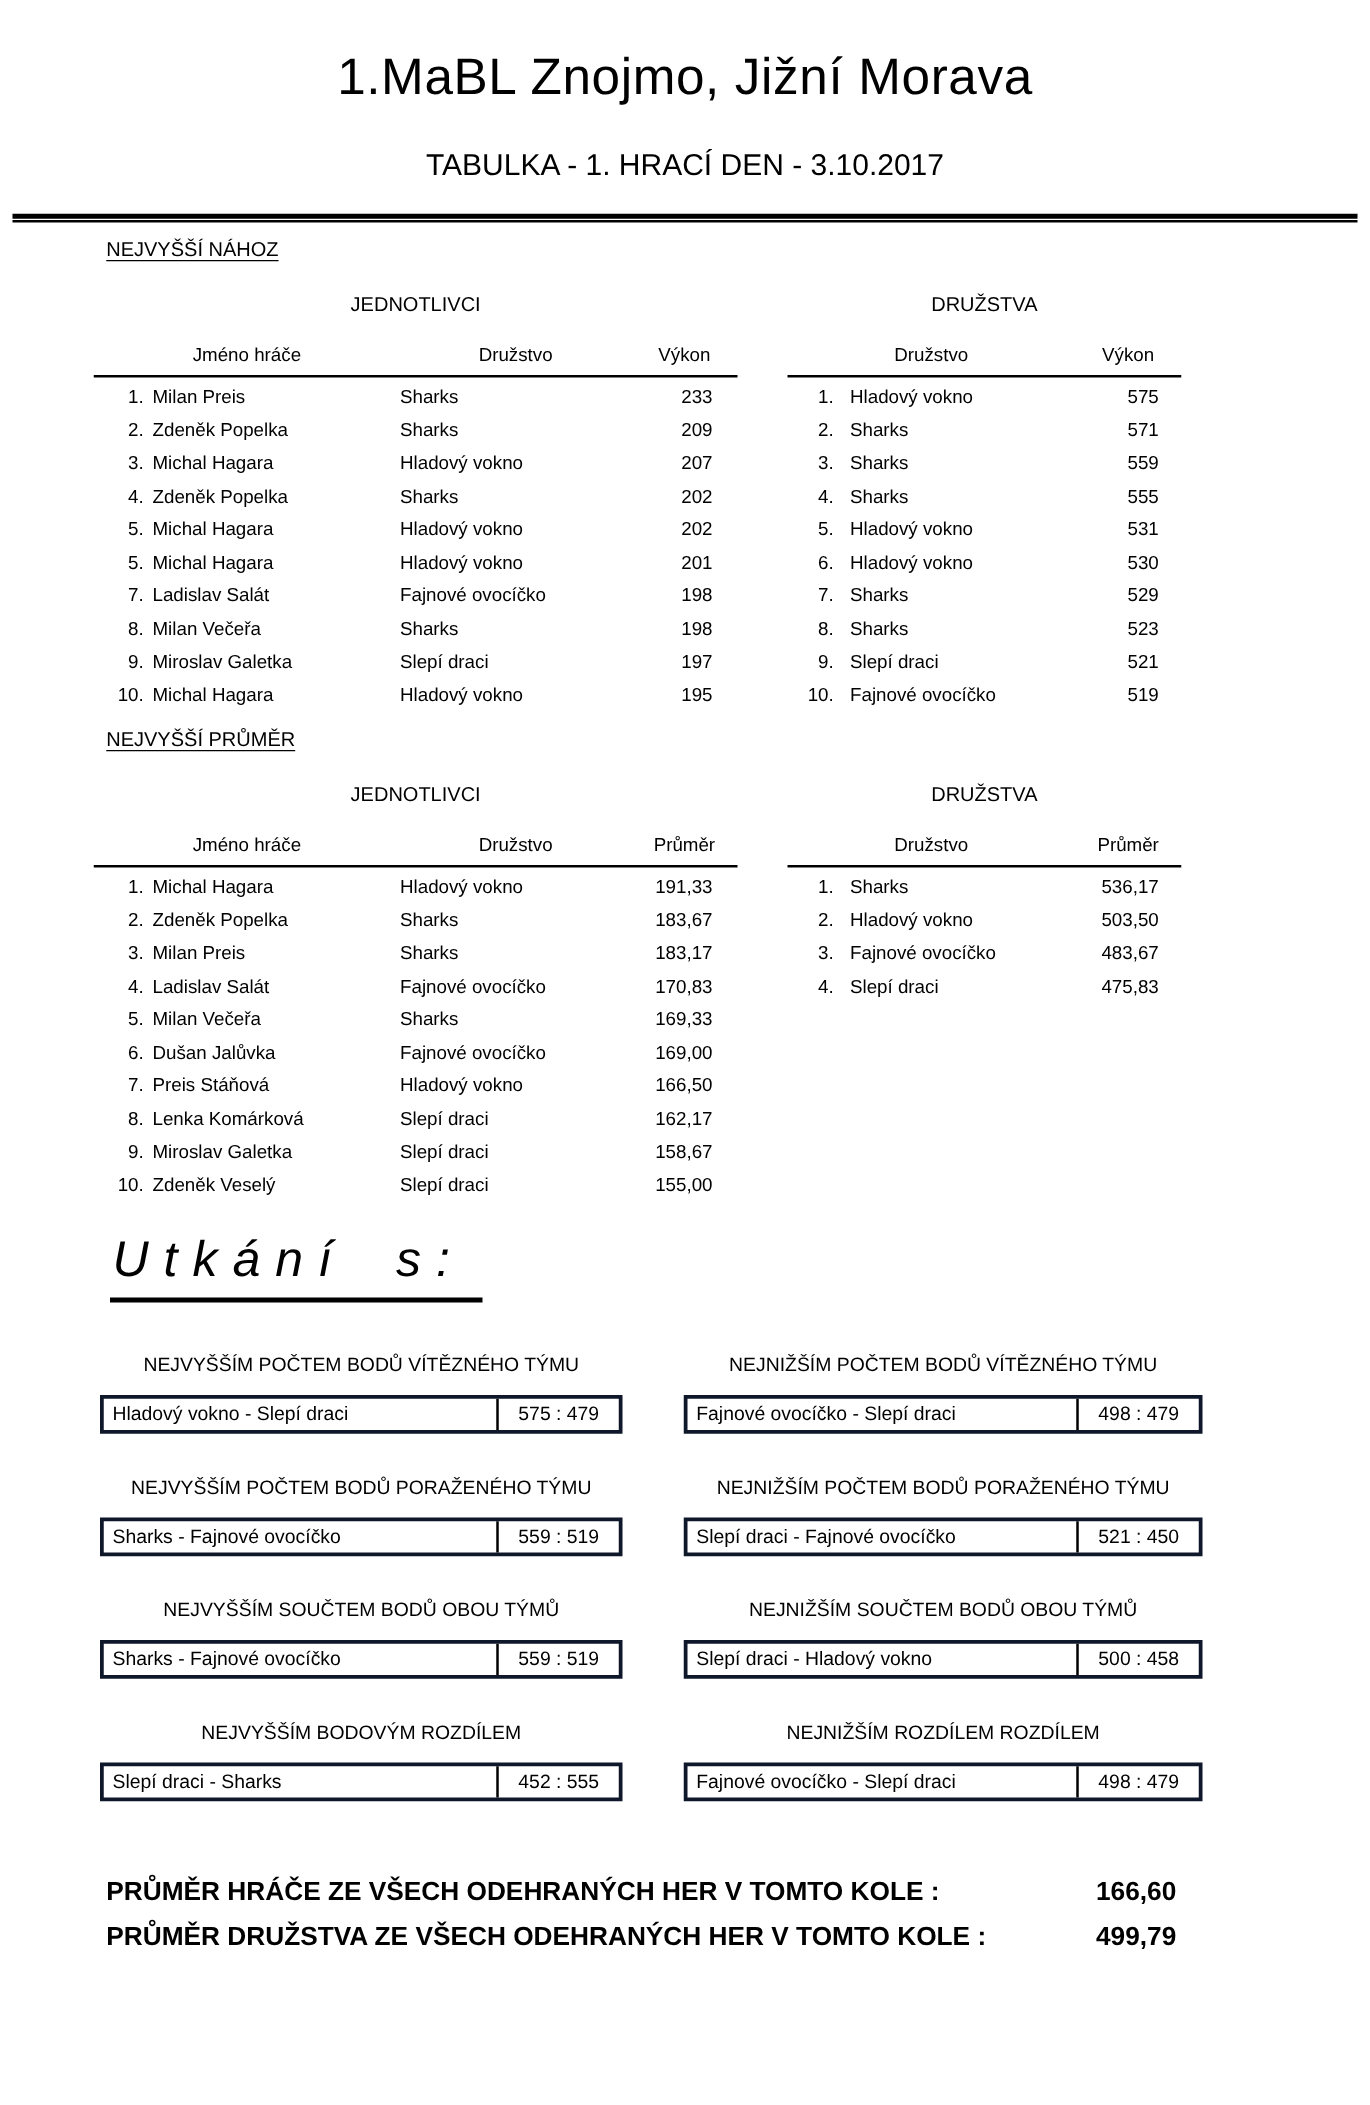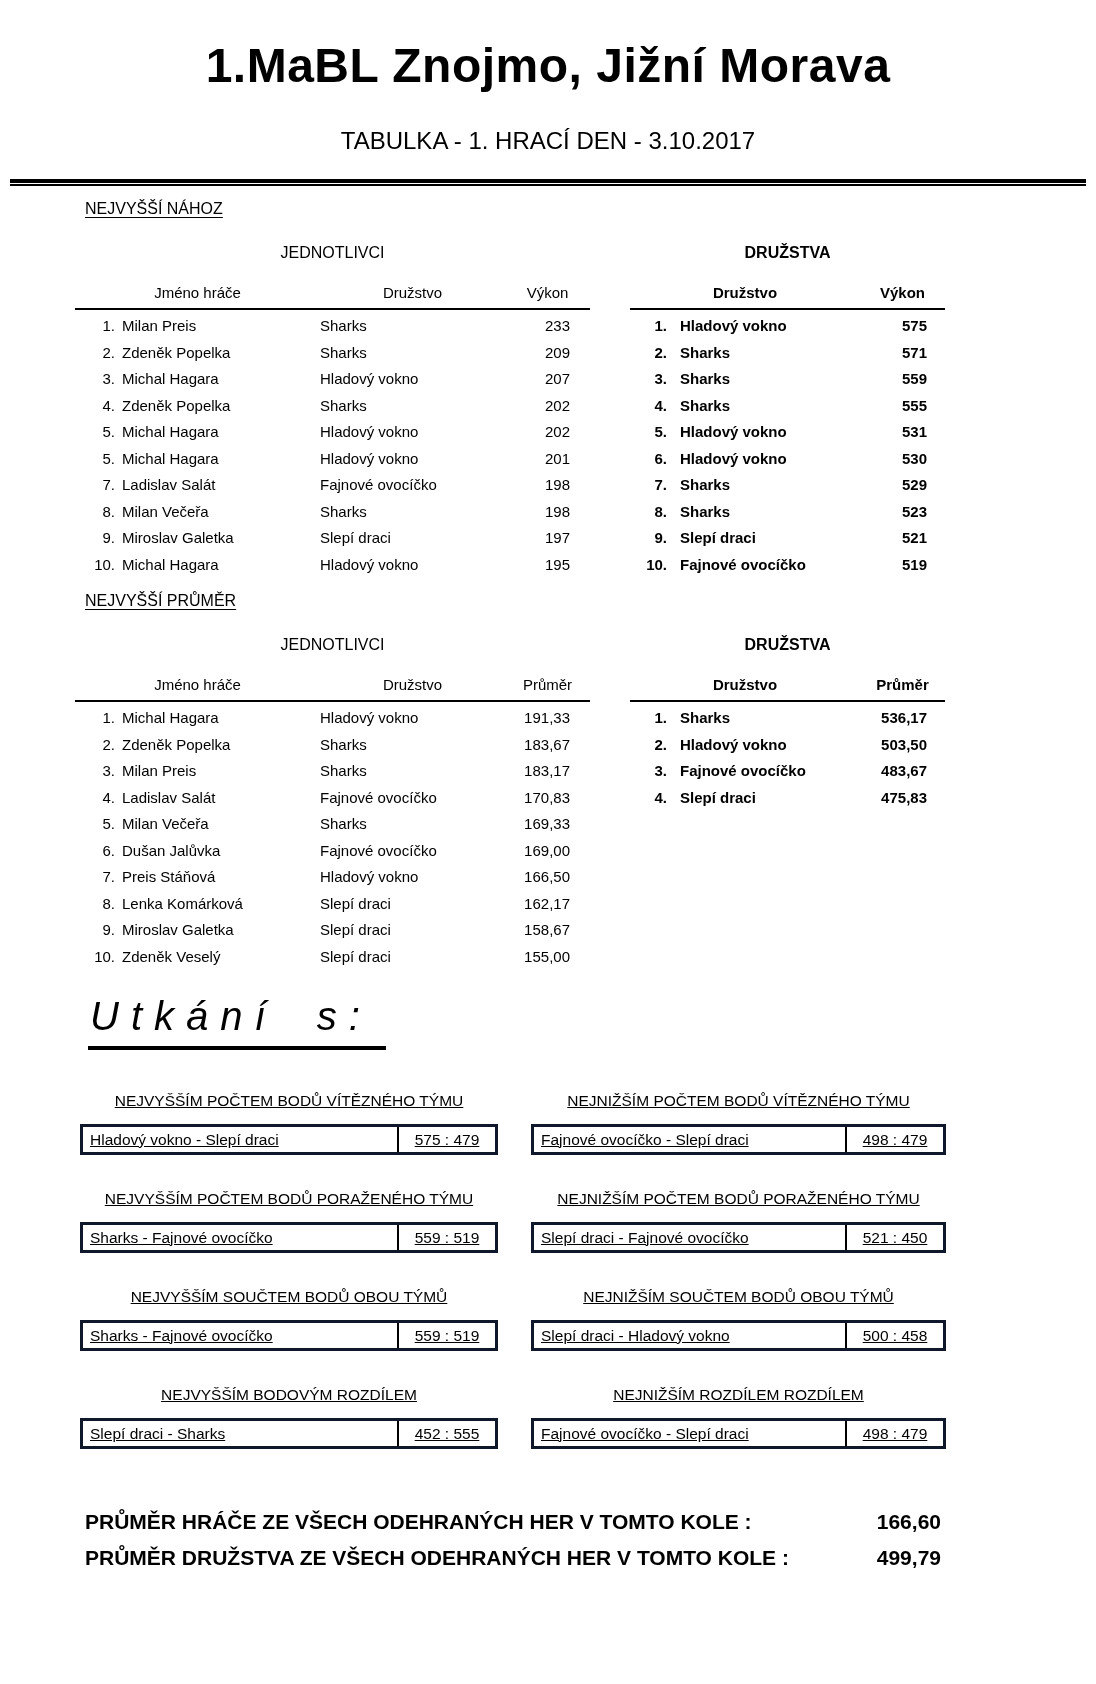--- a/index.html
+++ b/index.html
@@ -1,48 +1,48 @@
 <!DOCTYPE html>
 <html><head>
 <meta charset="utf-8">
 <style>
   * { box-sizing: border-box; }
   html, body { margin: 0; padding: 0; background: #fff; }
   body { width: 1096px; color: #000; font-family: "Liberation Sans", sans-serif; }
   .page { width: 1096px; min-height: 1684px; position: relative; background: #fff; }
 
-  .title { text-align: center; font-size: 48px; font-weight: bold; padding-top: 38px; letter-spacing: 0.5px; }
+  .title { text-align: center; font-size: 41px; font-weight: normal; padding-top: 38px; letter-spacing: 0.5px; }
   .subtitle { text-align: center; font-size: 24px; margin-top: 34px; }
   .double-rule { margin: 24px 10px 0 10px; border-top: 4px solid #000; border-bottom: 2px solid #000; height: 7px; }
 
   .section-heading { margin: 14px 0 0 85px; font-size: 16px; text-decoration: underline; text-underline-offset: 3px; }
 
   .tables-row { display: flex; margin-left: 75px; }
   .tbl { }
   .tbl.individuals { width: 515px; }
-  .tbl.teams { width: 315px; margin-left: 40px; font-weight: bold; }
+  .tbl.teams { width: 315px; margin-left: 40px; }
   .table-title { text-align: center; font-size: 16px; margin-top: 26px; }
   .thead { display: grid; margin-top: 22px; font-size: 15px; padding-bottom: 7px; border-bottom: 2px solid #000; }
   .individuals .thead, .individuals .trow { grid-template-columns: 47px 198px 185px 85px; }
   .teams .thead, .teams .trow { grid-template-columns: 44px 186px 85px; }
   .h-name { grid-column: 1 / span 2; text-align: center; }
   .h-team { text-align: center; }
   .h-value { text-align: center; }
   .tbody { margin-top: 3px; }
   .trow { display: grid; font-size: 15px; line-height: 26.5px; }
   .c-rank { text-align: right; padding-right: 7px; }
   .c-team-ind { }
   .c-team-t { padding-left: 6px; }
   .c-value { text-align: right; padding-right: 20px; }
   .teams .c-value { padding-right: 18px; }
 
   .utkani-heading { margin: 24px 0 0 88px; font-size: 40px; font-style: italic; }
   .utkani-heading span { display: inline-block; letter-spacing: 12px; word-spacing: 16px; border-bottom: 4px solid #000; padding: 0 14px 7px 2px; }
 
-  .utk-grid { display: grid; grid-template-columns: 418px 415px; column-gap: 33px; margin: 42px 0 0 80px; text-decoration: underline; }
+  .utk-grid { display: grid; grid-template-columns: 418px 415px; column-gap: 49px; margin: 42px 0 0 80px; }
   .utk-item { margin-bottom: 35px; }
   .utk-label { text-align: center; font-size: 15.5px; margin-bottom: 14px; white-space: nowrap; }
   .utk-box { display: flex; border: 3px solid #0f172a; height: 31px; align-items: stretch; font-size: 15.5px; }
   .utk-match { flex: 1; padding-left: 7px; border-right: 2px solid #000; display: flex; align-items: center; }
   .utk-score { width: 96px; display: flex; align-items: center; justify-content: center; }
 
   .footer { margin: 26px 0 0 85px; width: 856px; font-weight: bold; font-size: 21px; }
   .footer-line { display: flex; justify-content: space-between; margin-bottom: 12px; }
 </style>
 </head>

